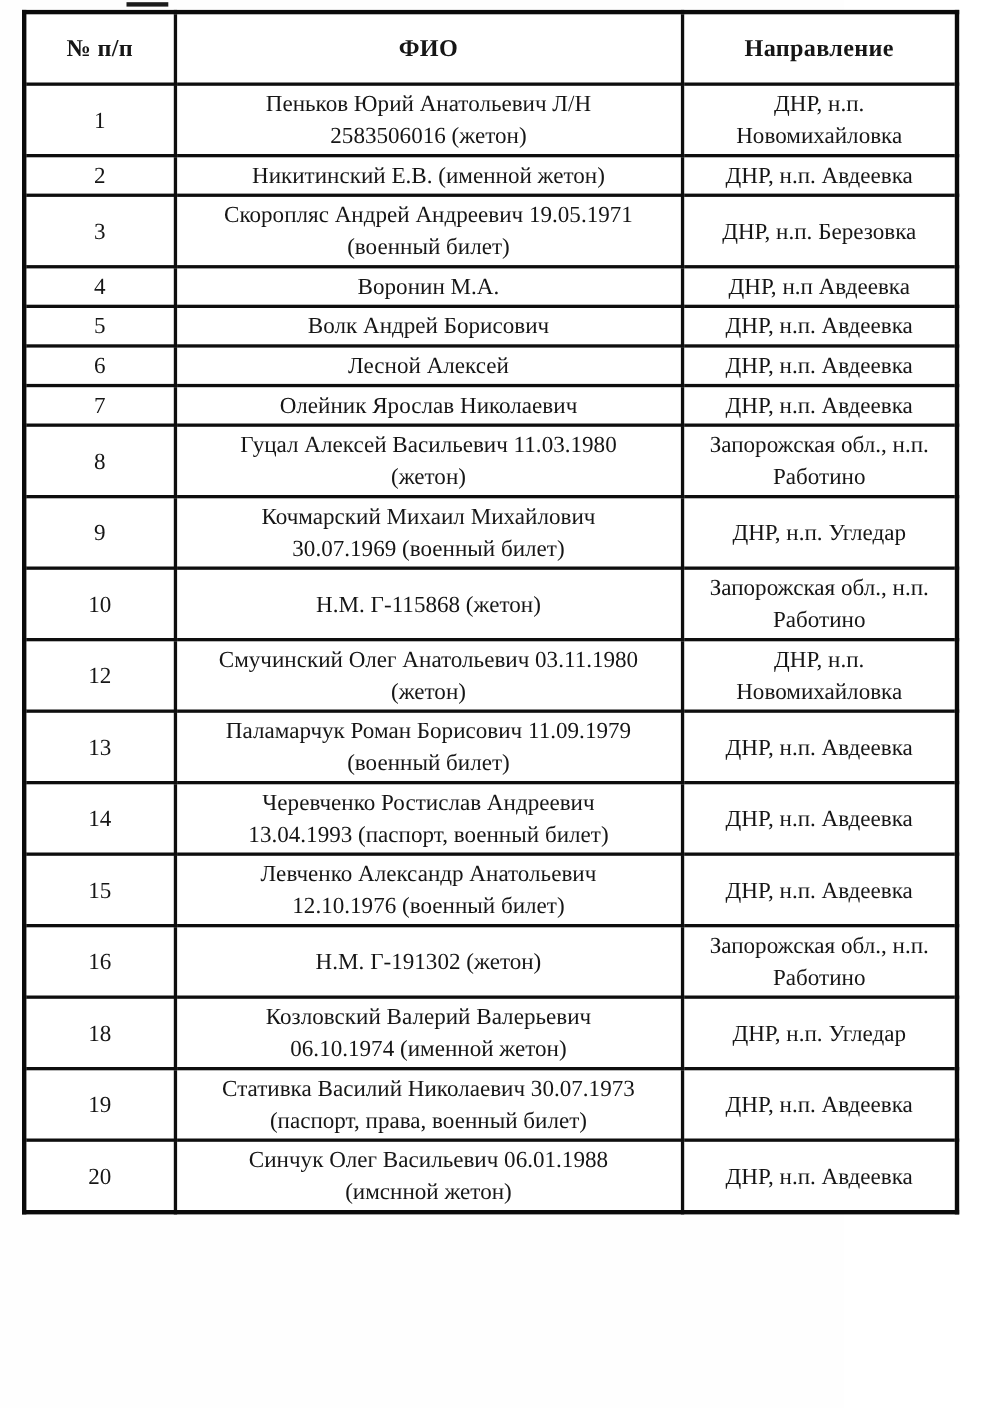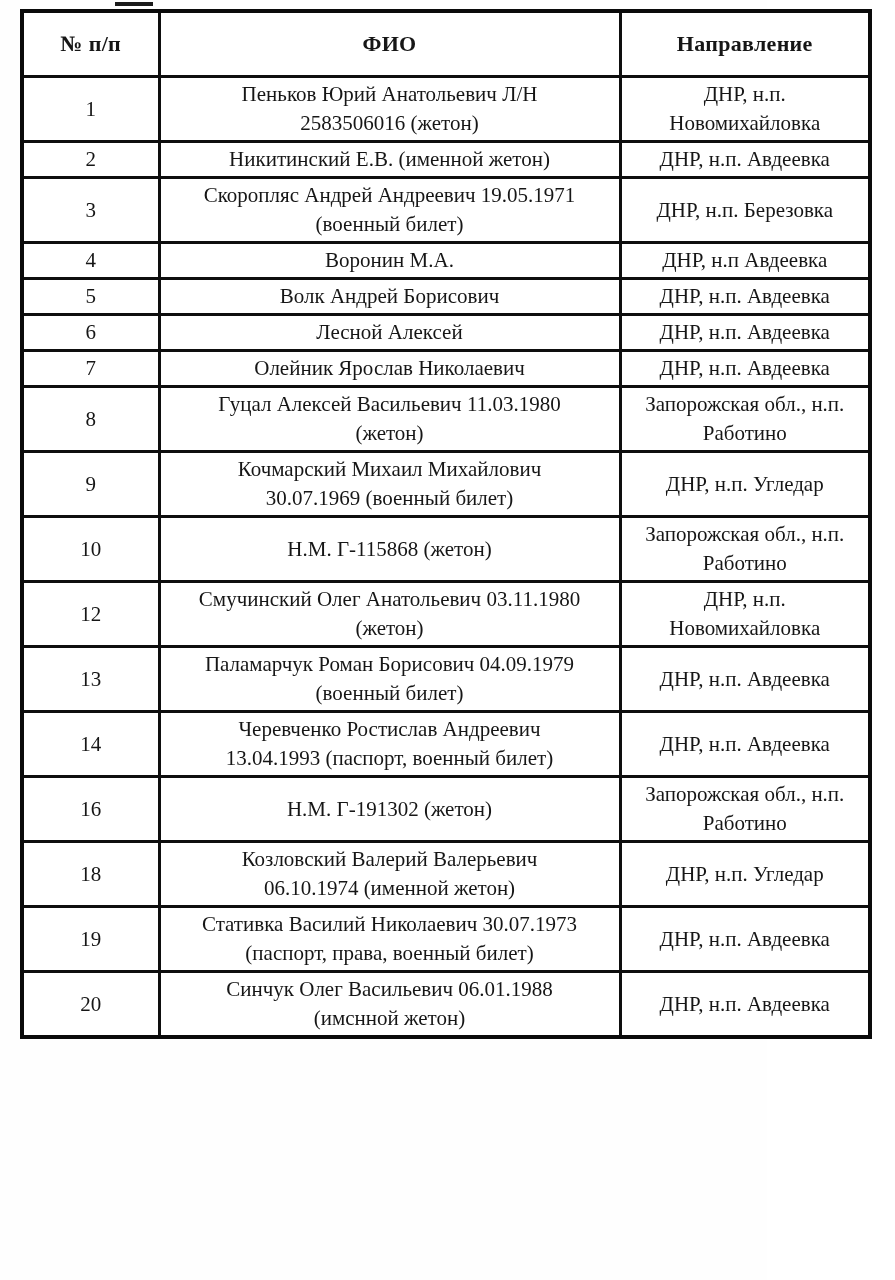--- a/index.html
+++ b/index.html
@@ -149,28 +149,34 @@
         </tr>
         <tr>
           <td>12</td>
           <td>Смучинский Олег Анатольевич 03.11.1980
 (жетон)</td>
           <td>ДНР, н.п.
 Новомихайловка</td>
         </tr>
         <tr>
           <td>13</td>
-          <td>Паламарчук Роман Борисович 04.09.1979
+          <td>Паламарчук Роман Борисович 11.09.1979
 (военный билет)</td>
           <td>ДНР, н.п. Авдеевка</td>
         </tr>
         <tr>
           <td>14</td>
           <td>Черевченко Ростислав Андреевич
 13.04.1993 (паспорт, военный билет)</td>
+          <td>ДНР, н.п. Авдеевка</td>
+        </tr>
+        <tr>
+          <td>15</td>
+          <td>Левченко Александр Анатольевич
+12.10.1976 (военный билет)</td>
           <td>ДНР, н.п. Авдеевка</td>
         </tr>
         <tr>
           <td>16</td>
           <td>Н.М. Г-191302 (жетон)</td>
           <td>Запорожская обл., н.п.
 Работино</td>
         </tr>
         <tr>
           <td>18</td>

